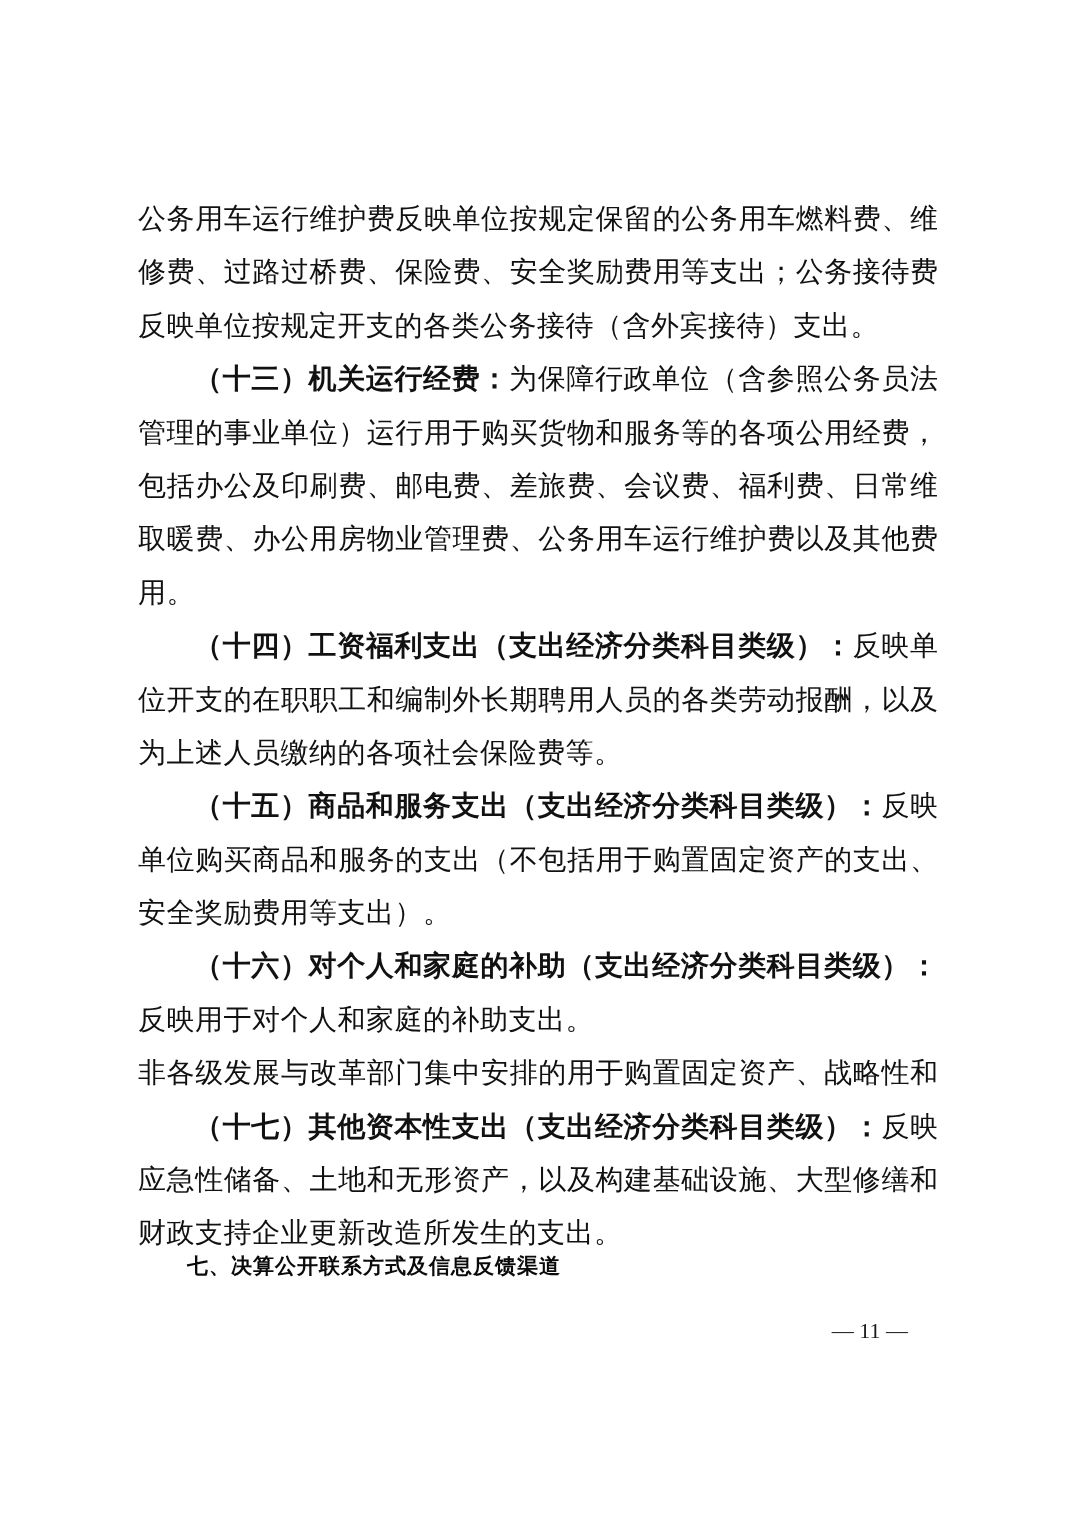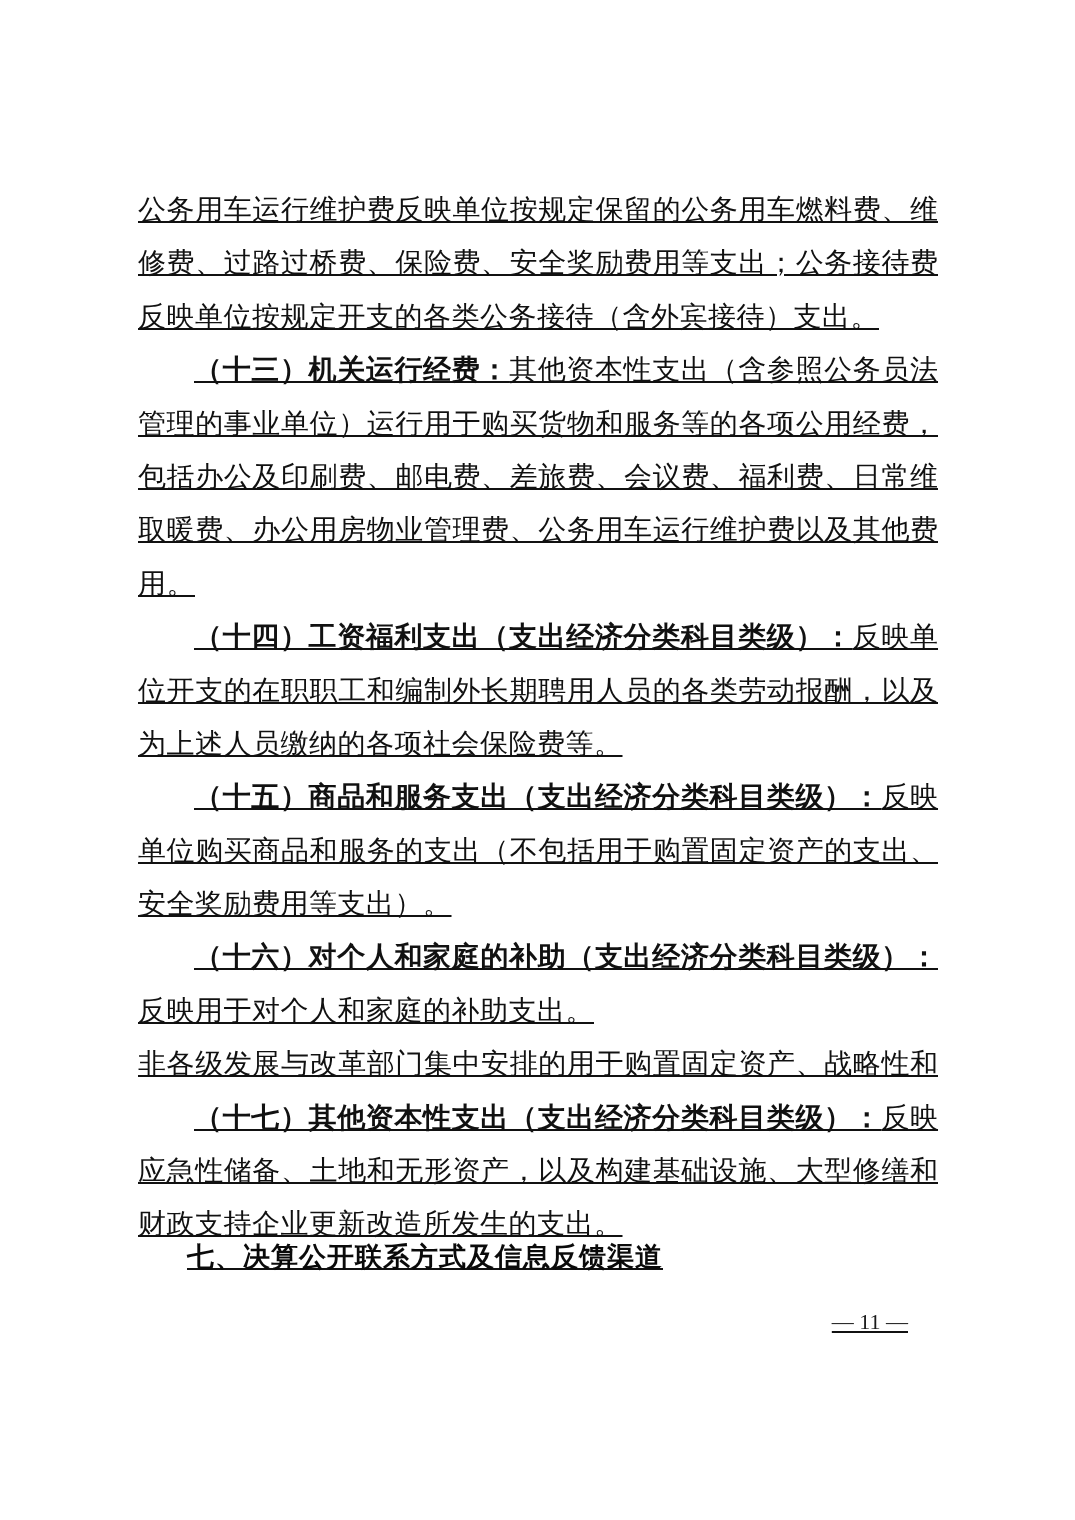--- a/index.html
+++ b/index.html
@@ -11,23 +11,22 @@
     position: relative;
     width: 1075px;
     height: 1520px;
     background: #ffffff;
     overflow: hidden;
     color: #111111;
   }
   .content {
     position: absolute;
     left: 138px;
-    top: 183px;
+    top: 192px;
     width: 800px;
-    text-decoration: underline;
   }
   .para { margin: 0; padding: 0; }
   .line {
     height: 53.4px;
     line-height: 53.4px;
     font-family: "Liberation Serif", "DejaVu Serif", serif;
     font-size: 28px;
     color: #111111;
   }
   .line.justified {
@@ -38,21 +37,21 @@
   .line.last {
     text-align: left;
     letter-spacing: 0.5px;
   }
   .bold { font-weight: 700; }
   .heading {
     margin: -14px 0 0 0;
     padding-left: 49px;
     font-family: "Liberation Sans", "DejaVu Sans", sans-serif;
     font-weight: 700;
-    font-size: 27px;
+    font-size: 21px;
     line-height: 40px;
     color: #0a0a0a;
     letter-spacing: 1px;
   }
   .page-number {
     margin-top: 30px;
     padding-right: 30px;
     text-align: right;
     font-family: "Liberation Serif", "DejaVu Serif", serif;
     font-size: 22px;
@@ -65,21 +64,21 @@
 
 <div class="page">
   <div class="content">
     <div id="paragraphs">
         <div class="para">
           <div class="line justified"><span>公务用车运行维护费反映单位按规定保留的公务用车燃料费、维</span></div>
           <div class="line justified"><span>修费、过路过桥费、保险费、安全奖励费用等支出；公务接待费</span></div>
           <div class="line last"><span>反映单位按规定开支的各类公务接待（含外宾接待）支出。</span></div>
         </div>
         <div class="para">
-          <div class="line justified" style="padding-left: 56px;"><span class="bold">（十三）机关运行经费：</span><span>其他资本性支出（含参照公务员法</span></div>
+          <div class="line justified" style="padding-left: 56px;"><span class="bold">（十三）机关运行经费：</span><span>为保障行政单位（含参照公务员法</span></div>
           <div class="line justified"><span>管理的事业单位）运行用于购买货物和服务等的各项公用经费，</span></div>
           <div class="line justified"><span>包括办公及印刷费、邮电费、差旅费、会议费、福利费、日常维</span></div>
           <div class="line justified"><span>取暖费、办公用房物业管理费、公务用车运行维护费以及其他费</span></div>
           <div class="line last"><span>用。</span></div>
         </div>
         <div class="para">
           <div class="line justified" style="padding-left: 56px;"><span class="bold">（十四）工资福利支出（支出经济分类科目类级）：</span><span>反映单</span></div>
           <div class="line justified"><span>位开支的在职职工和编制外长期聘用人员的各类劳动报酬，以及</span></div>
           <div class="line last"><span>为上述人员缴纳的各项社会保险费等。</span></div>
         </div>

